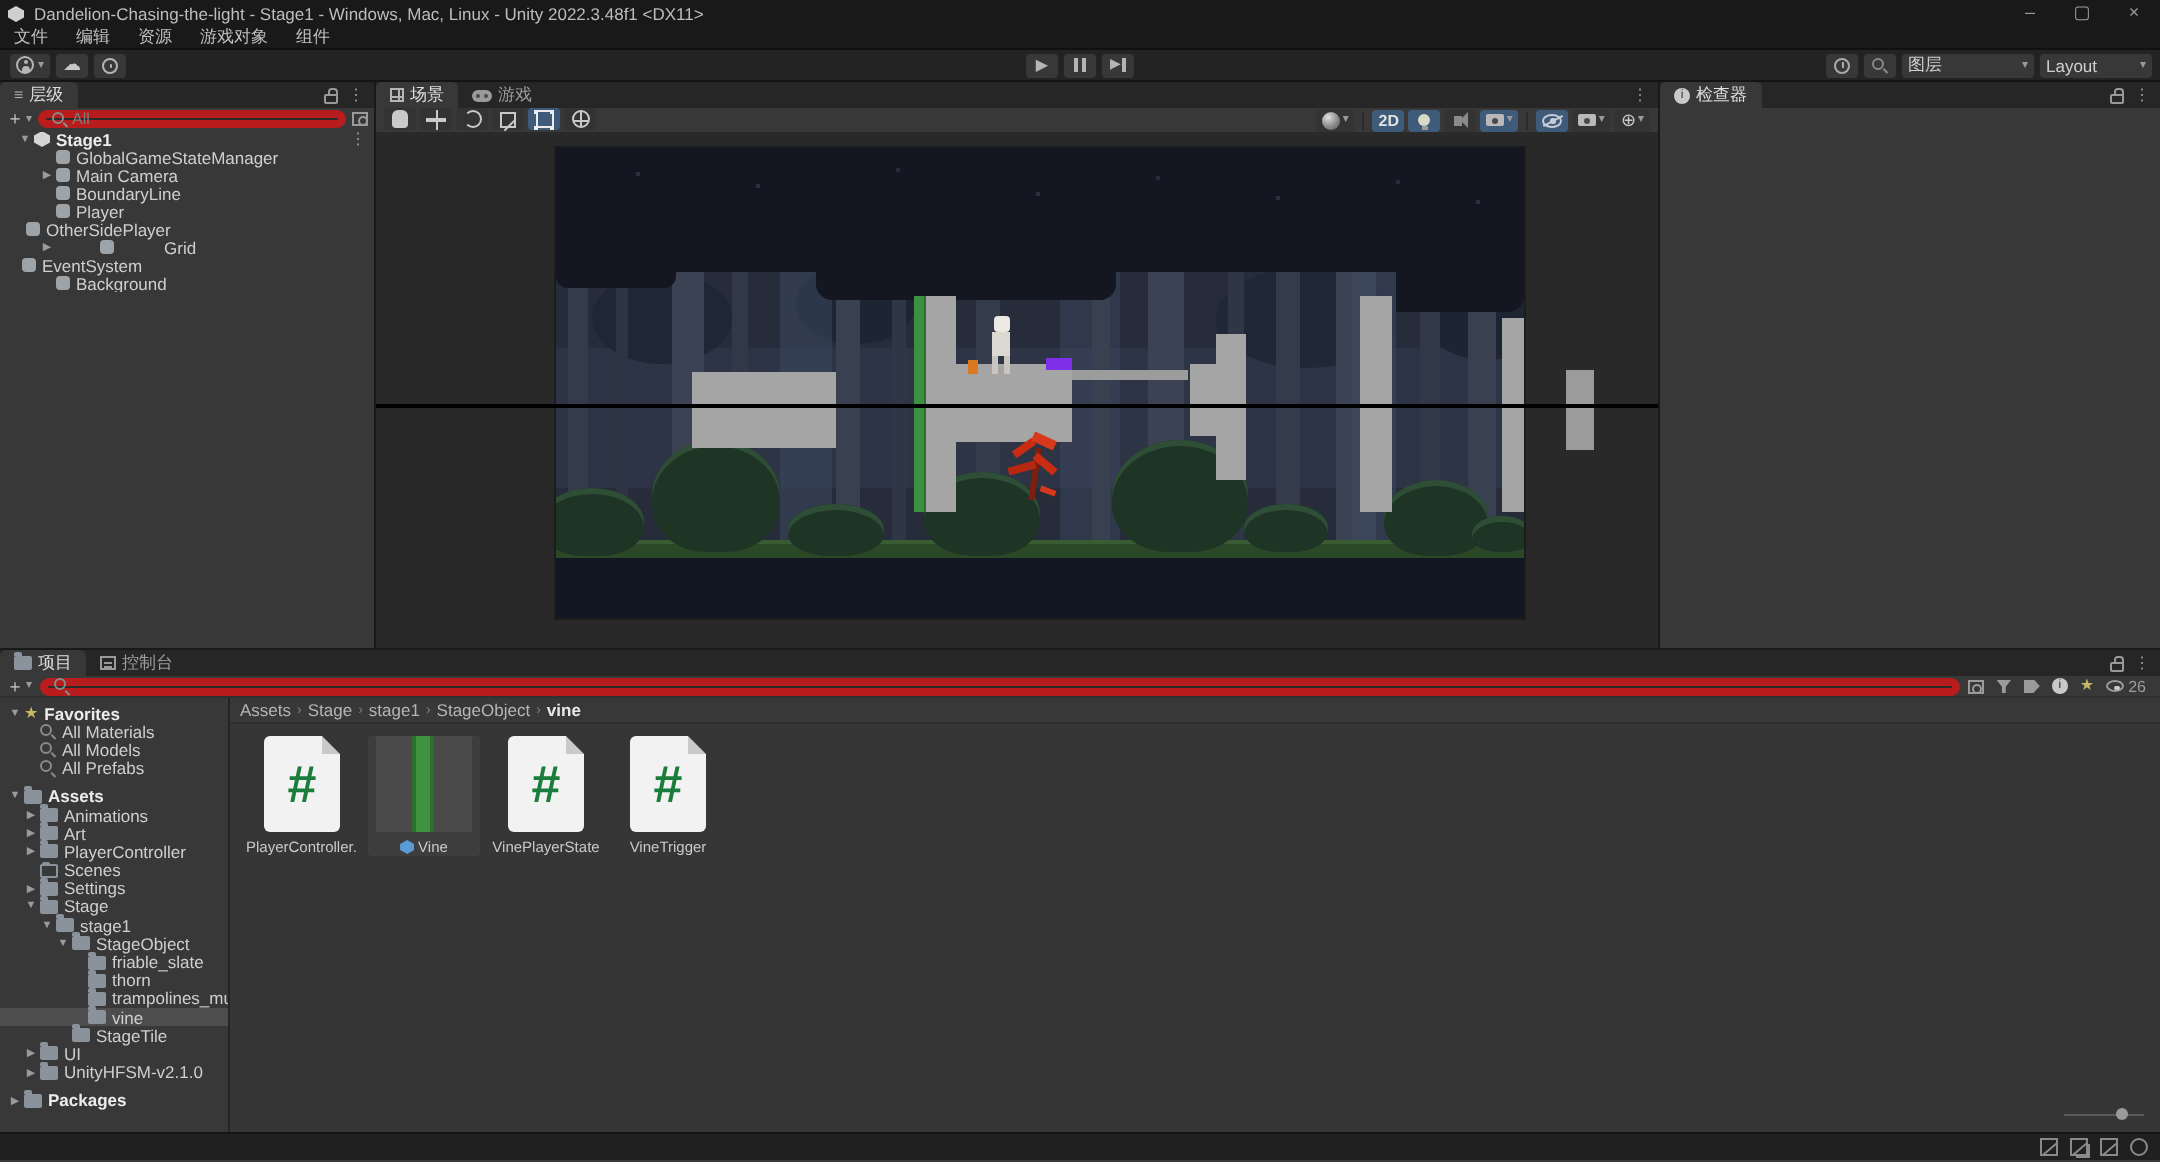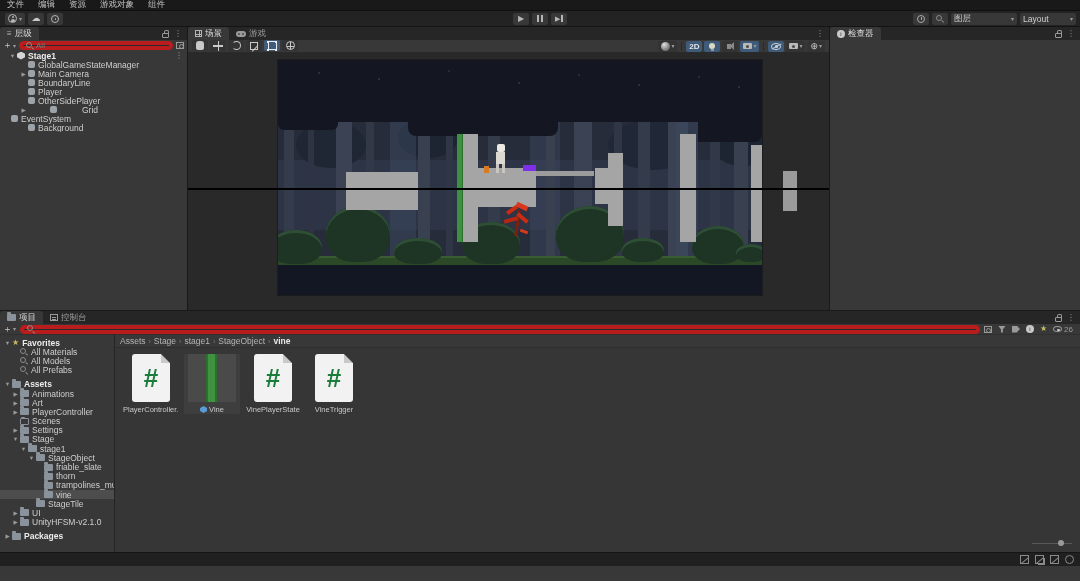--- a/index.html
+++ b/index.html
@@ -171,20 +171,29 @@
   .sbic{width:9px;height:9px;border:1px solid #8a8a8a;position:relative;}
   .sbic.slash::after{content:"";position:absolute;left:-1px;top:3.5px;width:10px;height:1px;background:#8a8a8a;transform:rotate(-40deg);}
   .sbic.round{border-radius:50%;}
   .sbic.layers{box-shadow:2px 2px 0 -1px #8a8a8a;}
 </style>
 </head>
 <body>
 
 <div class="window">
 
+  <div class="titlebar">
+    <span class="ulogo"></span>
+    <span class="title-text">Dandelion-Chasing-the-light - Stage1 - Windows, Mac, Linux - Unity 2022.3.48f1 &lt;DX11&gt;</span>
+    <span class="win-controls">
+      <span class="win-btn">–</span>
+      <span class="win-btn">▢</span>
+      <span class="win-btn">×</span>
+    </span>
+  </div>
 
   <div class="menubar" id="menubar">
       <span class="menu-item">文件</span>
       <span class="menu-item">编辑</span>
       <span class="menu-item">资源</span>
       <span class="menu-item">游戏对象</span>
       <span class="menu-item">组件</span>
     </div>
 
   <div class="toolbar">
@@ -276,21 +285,21 @@
           <div class="trow" style="padding-left: 19px;">
             <span class="tri"></span>
             <span class="go-ic"></span>
             <span class="lbl">BoundaryLine</span>
           </div>
           <div class="trow" style="padding-left: 19px;">
             <span class="tri"></span>
             <span class="go-ic"></span>
             <span class="lbl">Player</span>
           </div>
-          <div class="trow" style="padding-left: 19px;">
+          <div class="trow" style="padding-left: 4px;">
             <span class="tri"></span>
             <span class="go-ic"></span>
             <span class="lbl">OtherSidePlayer</span>
           </div>
           <div class="trow" style="padding-left: 19px; gap: 22px;">
             <span class="tri">▶</span>
             <span class="go-ic"></span>
             <span class="lbl">Grid</span>
           </div>
           <div class="trow" style="padding-left: 2px;">

